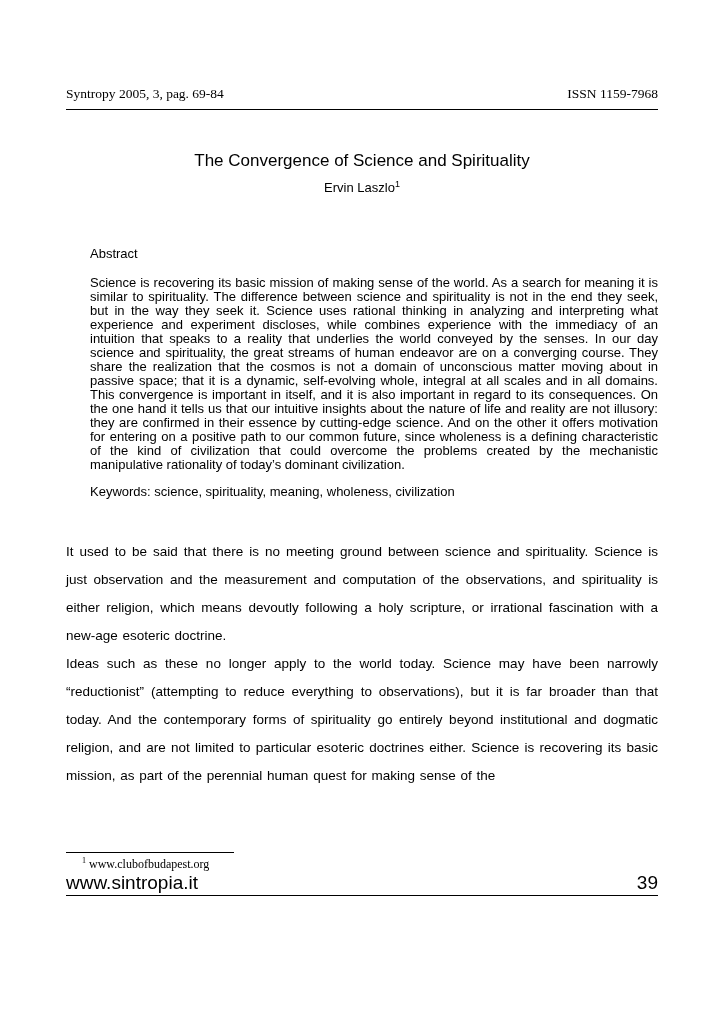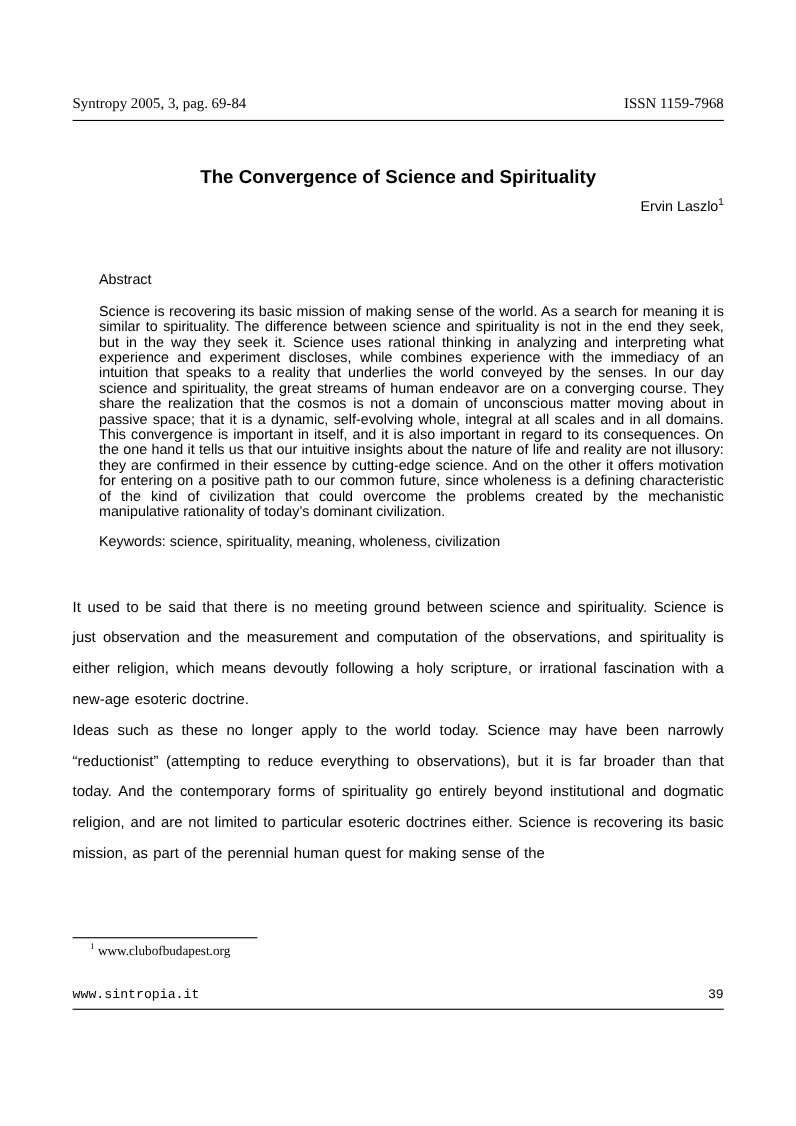--- a/index.html
+++ b/index.html
@@ -27,26 +27,26 @@
   .rule {
     border: none;
     border-top: 1px solid #000;
     height: 0;
   }
   .header-rule { margin-top: 7px; }
   .title {
     margin-top: 40px;
     text-align: center;
     font-size: 17px;
-    font-weight: bold;
+    font-weight: normal;
     line-height: 21px;
   }
   .author {
     margin-top: 9px;
-    text-align: right;
+    text-align: center;
     font-size: 13px;
     line-height: 16px;
   }
   sup {
     font-size: 9px;
     vertical-align: super;
     line-height: 0;
   }
   .abstract {
     margin: 50px 0 0 24px;
@@ -88,24 +88,24 @@
   }
   .footnote-text {
     margin-top: 4px;
     line-height: 15px;
     margin-left: 16px;
   }
   .footnote-text sup { font-size: 8px; }
   .page-footer {
     position: absolute;
     left: 66px;
-    top: 896px;
+    top: 874px;
     width: 592px;
-    font-family: Liberation Mono, monospace;
-    font-size: 12px;
+    font-family: Liberation Sans, sans-serif;
+    font-size: 19px;
   }
   .footer-row {
     display: flex;
     justify-content: space-between;
     line-height: 17px;
   }
   .footer-rule { margin-top: 4px; }
 </style>
 </head>
 <body>

